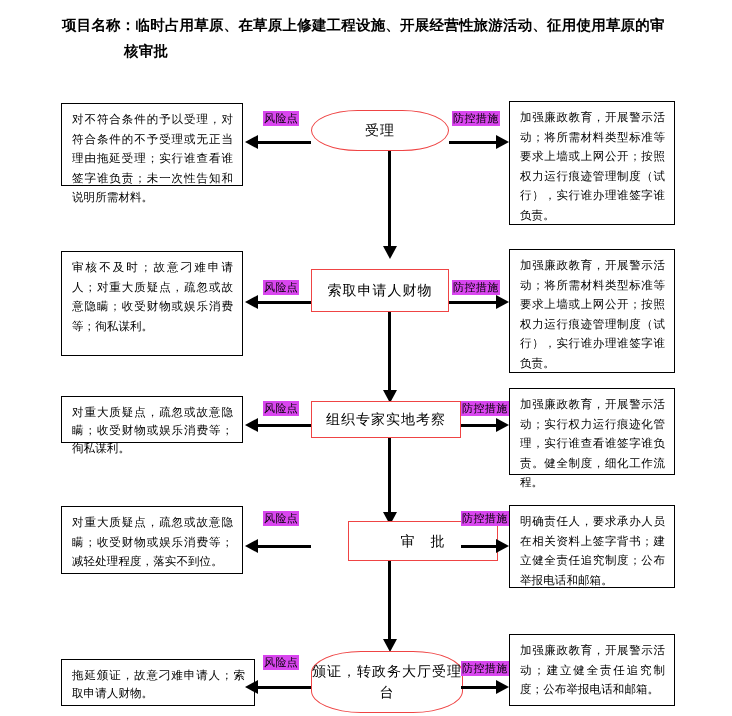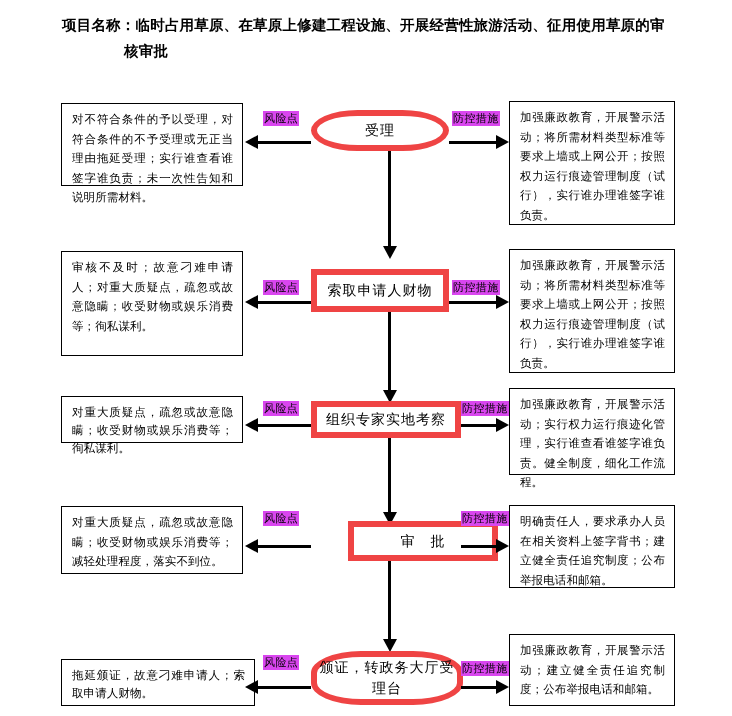--- a/index.html
+++ b/index.html
@@ -49,21 +49,21 @@
     text-justify: inter-ideograph;
   }
   .note-box.multi-line {
     line-height: 19.5px;
   }
 
   
   .node {
     position: absolute;
     box-sizing: border-box;
-    border: 6px solid #ef4444;
+    border: 1px solid #ef4444;
     background: #ffffff;
     display: flex;
     align-items: center;
     justify-content: center;
     font-size: 14px;
     letter-spacing: 1px;
     text-align: center;
     line-height: 21px;
   }
   .node.stadium {
@@ -215,21 +215,21 @@
   <div class="arrow-right" style="left:496px; top:539px;"></div>
   <div class="conn-label" style="left:461px; top:511px;">防控措施</div>
 
   <div class="v-line" style="left:388px; top:561px; height:78px;"></div>
   <div class="arrow-down" style="left:383px; top:639px;"></div>
 
   <div class="note-box" style="left:61px; top:659px; width:194px; height:47px;">
     <span>拖延颁证，故意刁难申请人；索取申请人财物。</span>
   </div>
 
-  <div class="node stadium" style="left:311px; top:651px; width:152px; height:54px;">
+  <div class="node stadium" style="left:311px; top:651px; width:152px; height:62px;">
     <span>颁证，转政务大厅受理台</span>
   </div>
 
   <div class="note-box multi-line" style="left:509px; top:634px; width:166px; height:72px;">
     <span>加强廉政教育，开展警示活动；建立健全责任追究制度；公布举报电话和邮箱。</span>
   </div>
 
   <div class="h-line" style="left:258px; top:686px; width:53px;"></div>
   <div class="arrow-left" style="left:245px; top:680px;"></div>
   <div class="conn-label" style="left:263px; top:655px;">风险点</div>

